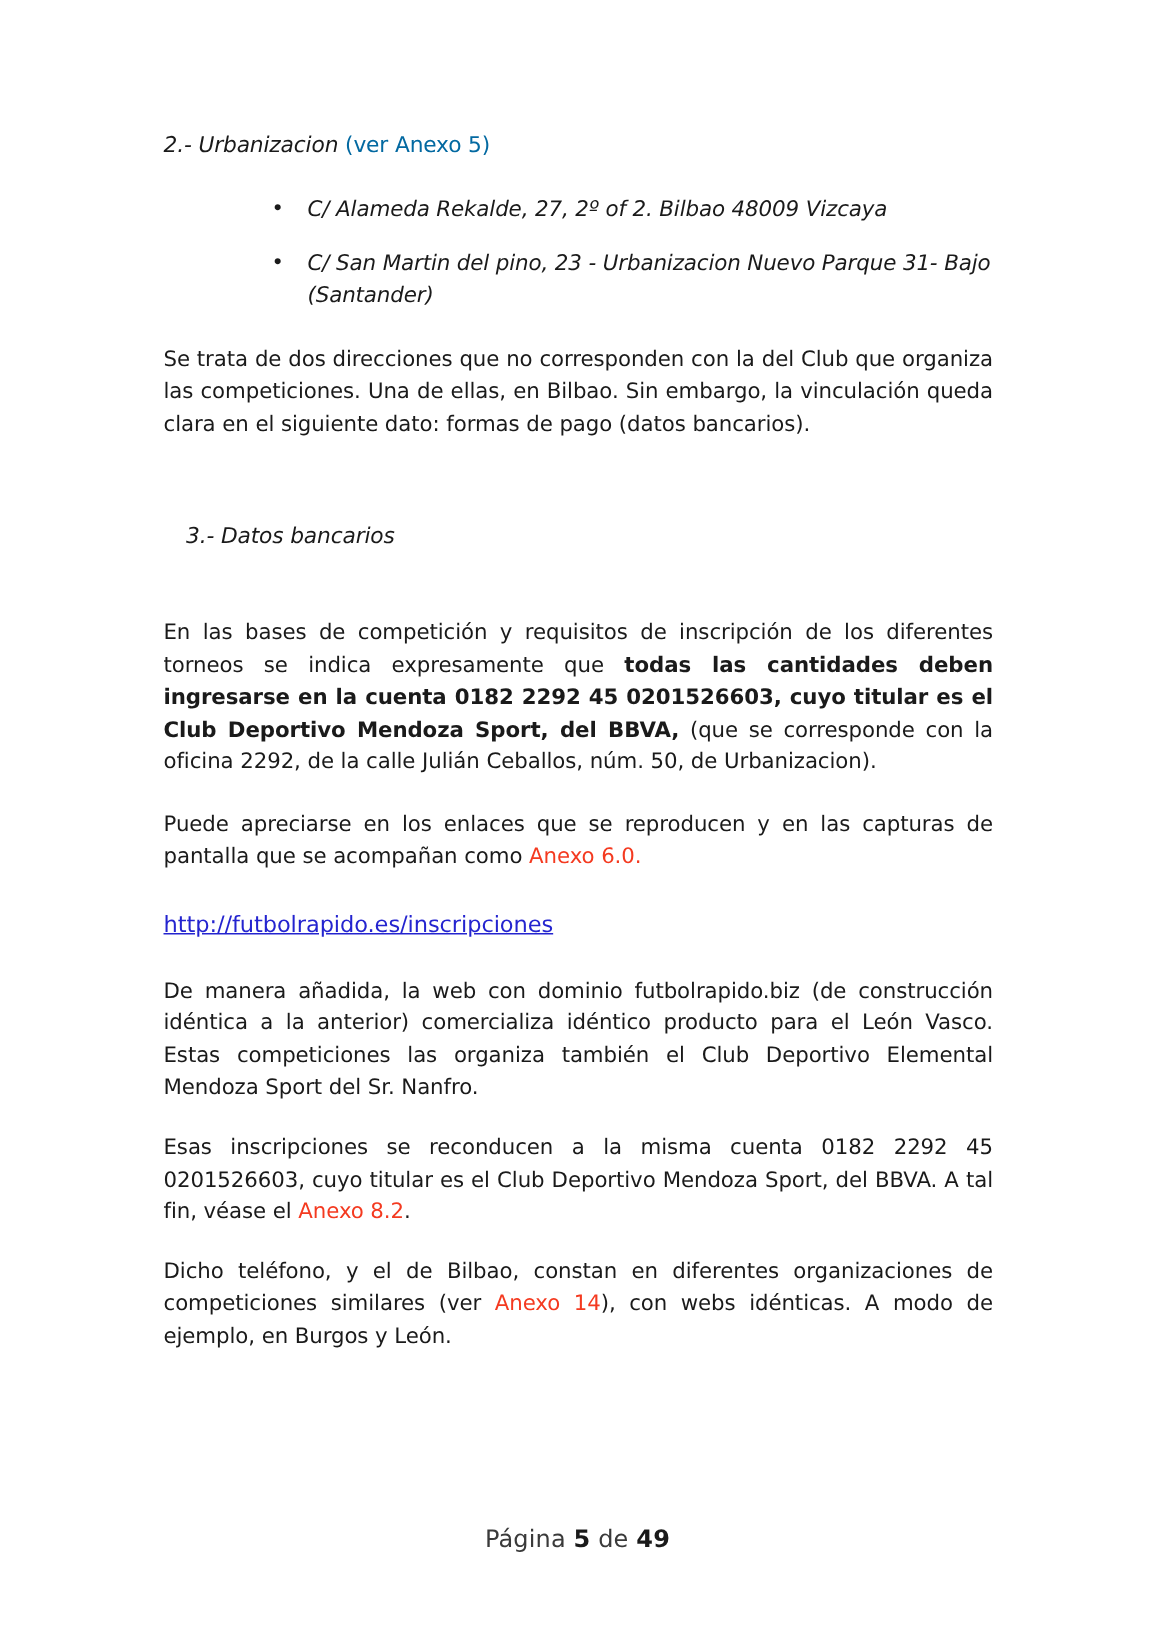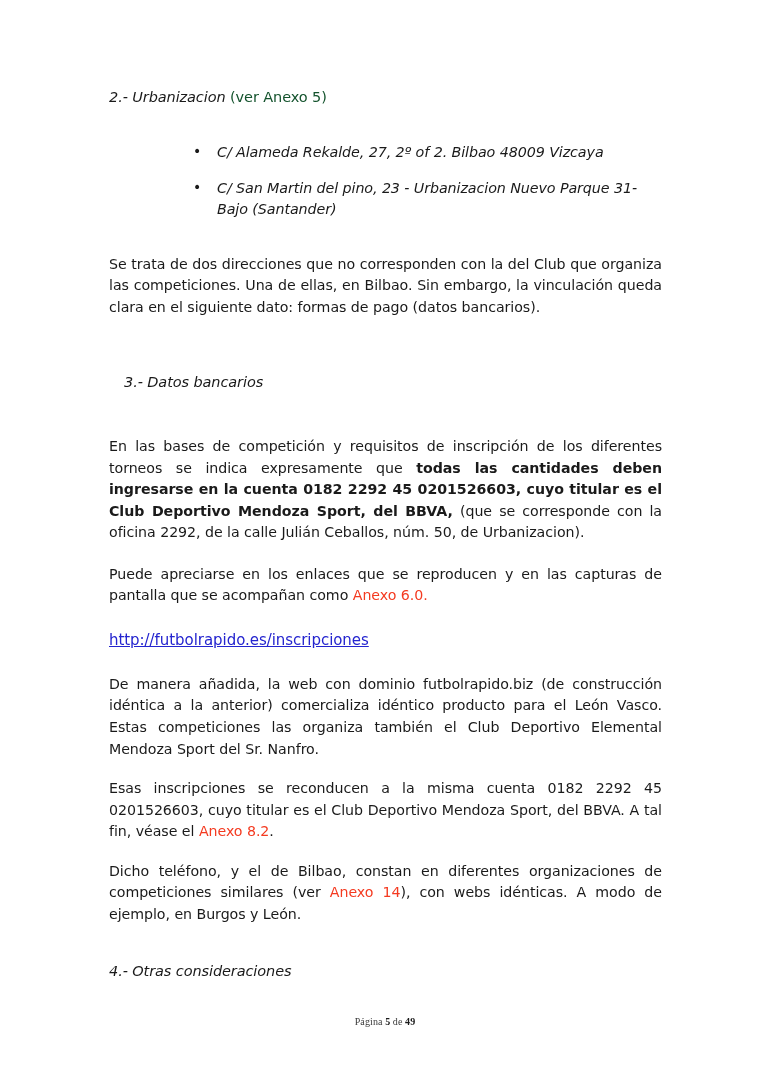--- a/index.html
+++ b/index.html
@@ -30,21 +30,21 @@
   
   .heading {
     font-style: italic;
     font-size: 14.5px;
     line-height: 1.35;
     color: #1a1a1a;
     letter-spacing: -0.1px;
   }
   .heading .accent {
     font-style: normal;
-    color: #14532d;
+    color: #0369a1;
   }
 
   .h-sec2 { margin: 0 0 0 0; }
   .h-sec3 { margin: 15px; }
   .h-sec4 { margin: 0; }
 
   
   p.body {
     font-size: 14.2px;
     line-height: 1.52;
@@ -61,21 +61,21 @@
   a.link, .link {
     color: #2424cf;
     text-decoration: underline;
     font-size: 15px;
     line-height: 1.52;
   }
 
   
   ul.bullets {
     list-style: none;
-    margin: 12px;
+    margin: 0;
     padding: 0;
   }
   ul.bullets li {
     position: relative;
     padding-left: 96px;
     font-style: italic;
     font-size: 14.3px;
     line-height: 1.45;
     letter-spacing: -0.1px;
     color: #1a1a1a;
@@ -99,24 +99,23 @@
   .sp-28 { height: 28px; }
   .sp-40 { height: 40px; }
 
   
   .footer {
     position: absolute;
     left: 0;
     right: 0;
     top: 1016px;
     text-align: center;
-    font-size: 10px;
+    font-size: 16px;
     color: #3a3a3a;
     letter-spacing: 0.1px;
-    font-family: Liberation Serif, serif;
   }
   .footer .num { font-weight: bold; color: #1a1a1a; }
 </style>
 </head>
 <body>
 
 <div class="page">
 
   <div class="content">
 
@@ -178,23 +177,20 @@
     </p>
 
     <div class="sp-18"></div>
 
     <p class="body">
       <span>Dicho teléfono, y el de Bilbao, constan en diferentes organizaciones de competiciones similares (ver </span><span class="accent">Anexo 14</span><span>), con webs idénticas. A modo de ejemplo, en Burgos y León.</span>
     </p>
 
     <div class="sp-36"></div>
 
-    <div class="heading h-sec4">
-      <span>4.- </span><span>Otras consideraciones</span>
-    </div>
 
     <div class="sp-28"></div>
 
 
   </div>
 
   <div class="footer">
     <span>Página </span><span class="num">5</span><span> de </span><span class="num">49</span>
   </div>
 

